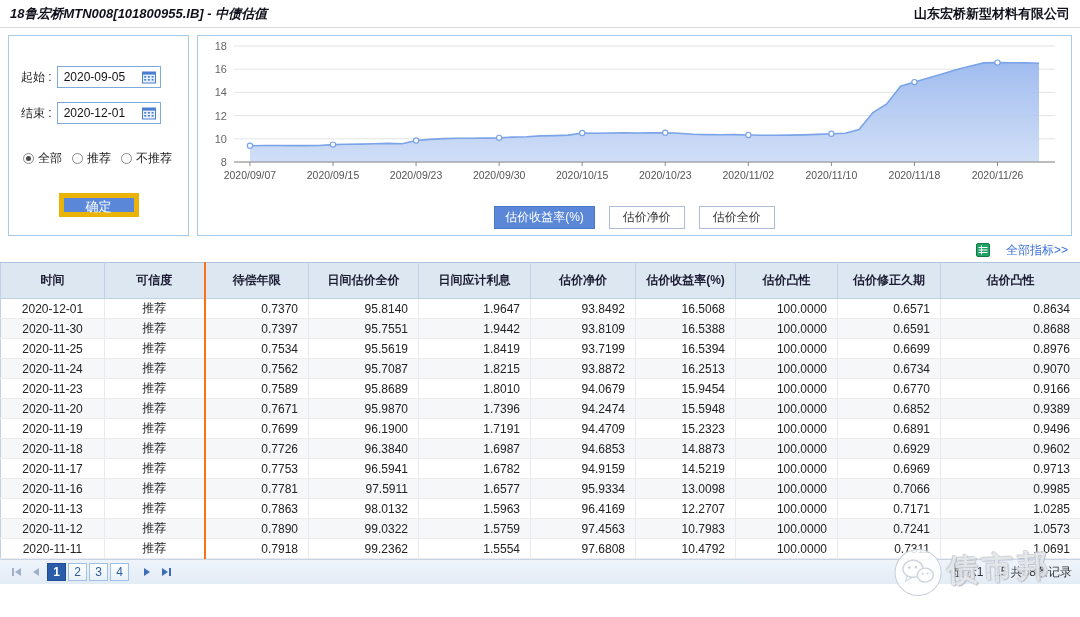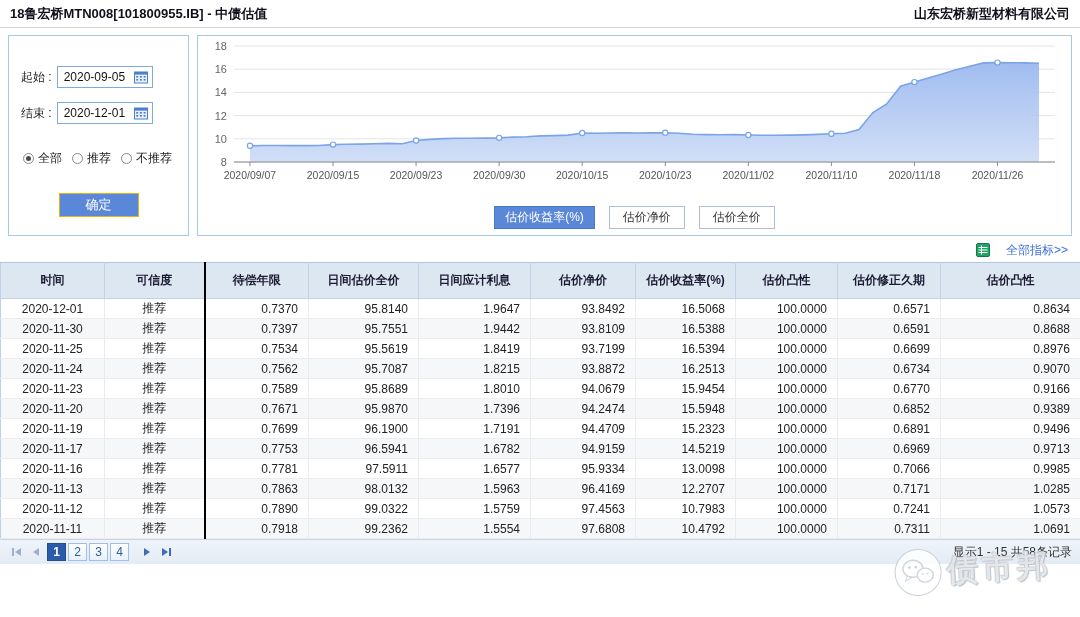--- a/index.html
+++ b/index.html
@@ -2,41 +2,41 @@
 <html><head>
 <meta charset="utf-8">
 <style>
   * { margin:0; padding:0; box-sizing:border-box; }
   html,body { width:1080px; height:617px; background:#fff; overflow:hidden;
     font-family:"Liberation Sans","DejaVu Sans",sans-serif; font-size:12px; color:#222; }
 
   
   .titlebar { height:28px; display:flex; align-items:center; justify-content:space-between;
     padding:0 10px; border-bottom:1px solid #d8d8d8; }
-  .titlebar .title { font-size:13px; font-weight:bold; color:#10101c; }
+  .titlebar .title { font-size:13px; font-weight:bold; color:#10101c;font-style:italic; }
   .titlebar .company { font-size:13px; font-weight:bold; color:#10101c; }
 
   
   .upper { display:flex; gap:8px; padding:7px 8px 2px 8px; }
   .filter-panel { width:181px; height:201px; border:1px solid #a9c9e8; background:#fff; position:relative; }
   .filter-row { display:flex; align-items:center; margin:14px 0 0 12px; }
   .filter-row:first-child { margin-top:30px; }
   .filter-label { color:#222; margin-right:5px; }
-  .date-box { width:96px; height:22px; border:1px solid #7eaadd; display:flex; align-items:center;
+  .date-box { width:104px; height:22px; border:1px solid #7eaadd; display:flex; align-items:center;
     padding:0 4px 0 6px; justify-content:space-between; background:#fff; }
   .date-val { font-size:12px; color:#111; }
   .cal-icon { width:14px; height:13px; display:inline-block; }
   .radio-row { display:flex; align-items:center; gap:4px; margin:26px 0 0 14px; }
   .radio-item { display:flex; align-items:center; margin-right:6px; cursor:pointer; }
   .radio-dot { width:11px; height:11px; border:1px solid #8c8c8c; border-radius:50%; background:#fdfdfd;
     display:inline-block; margin-right:4px; position:relative; }
   .radio-dot.checked::after { content:''; position:absolute; left:2px; top:2px; width:5px; height:5px;
     border-radius:50%; background:#4a4a4a; }
   .confirm-btn { display:block; margin:26px auto 0 auto; width:80px; height:24px; background:#5a87d8;
-    color:#fff; border:1px solid #eab308; font-size:13px; cursor:pointer; }
+    color:#fff; border:5px solid #eab308; font-size:13px; cursor:pointer; }
 
   .chart-panel { flex:1; height:201px; border:1px solid #a9c9e8; background:#fff; position:relative; }
   .chart-tabs { position:absolute; left:0; right:0; bottom:6px; display:flex; justify-content:center; gap:14px; }
   .chart-tab { min-width:76px; height:23px; padding:0 10px; background:#fff; border:1px solid #aebcd8;
     color:#333; font-size:12px; cursor:pointer; }
   .chart-tab.active { background:#5a87d8; border-color:#4a77c8; color:#fff; }
 
   
   .link-row { height:24px; display:flex; align-items:center; justify-content:flex-end; padding-right:12px; gap:16px; }
   .all-indicators { color:#3a6fd8; font-size:12px; cursor:pointer; text-decoration:none; }
@@ -44,21 +44,21 @@
 
   
   table.grid { width:1080px; border-collapse:collapse; table-layout:fixed; }
   table.grid th { height:36px; background:#dde7f2; border:1px solid #c2d2e6; border-top:1px solid #aec6e0;
     font-weight:bold; color:#1a1a30; font-size:12px; text-align:center; }
   table.grid td { height:20px; border-bottom:1px solid #ececec; border-right:1px solid #e7ebf1;
     font-size:12px; color:#222; padding:0 10px 0 4px; white-space:nowrap; overflow:hidden; }
   table.grid td:nth-child(1), table.grid td:nth-child(2) { text-align:center; padding:0 4px; }
   table.grid td:nth-child(n+3) { text-align:right; }
   table.grid td:nth-child(1) { border-left:1px solid #bcd0e6; }
-  table.grid td:nth-child(2), table.grid th:nth-child(2) { border-right:2px solid #000000;text-align:center; }
+  table.grid td:nth-child(2), table.grid th:nth-child(2) { border-right:2px solid #f97316;text-align:center; }
   table.grid td:nth-child(10) { border-right:1px solid #bcd0e6; }
   table.grid tr:nth-child(even) td { background:#f6f7f9; }
   table.grid tr:nth-child(odd) td { background:#fff; }
 
   
   .pager { height:25px; background:linear-gradient(#eff4fa,#e3ebf5); border-top:1px solid #c6d4e6;
     display:flex; align-items:center; padding:0 8px; gap:3px; }
   .pg-btn { width:16px; height:16px; display:flex; align-items:center; justify-content:center; cursor:pointer; }
   .pg-page { width:19px; height:18px; display:flex; align-items:center; justify-content:center;
     border:1px solid #9fc0e2; background:linear-gradient(#fdfefe,#e8f1fa); color:#2f5d9e;
@@ -323,20 +323,32 @@
         <td>0.7699</td>
         <td>96.1900</td>
         <td>1.7191</td>
         <td>94.4709</td>
         <td>15.2323</td>
         <td>100.0000</td>
         <td>0.6891</td>
         <td>0.9496</td>
       </tr>
       <tr>
+        <td>2020-11-18</td>
+        <td>推荐</td>
+        <td>0.7726</td>
+        <td>96.3840</td>
+        <td>1.6987</td>
+        <td>94.6853</td>
+        <td>14.8873</td>
+        <td>100.0000</td>
+        <td>0.6929</td>
+        <td>0.9602</td>
+      </tr>
+      <tr>
         <td>2020-11-17</td>
         <td>推荐</td>
         <td>0.7753</td>
         <td>96.5941</td>
         <td>1.6782</td>
         <td>94.9159</td>
         <td>14.5219</td>
         <td>100.0000</td>
         <td>0.6969</td>
         <td>0.9713</td>

